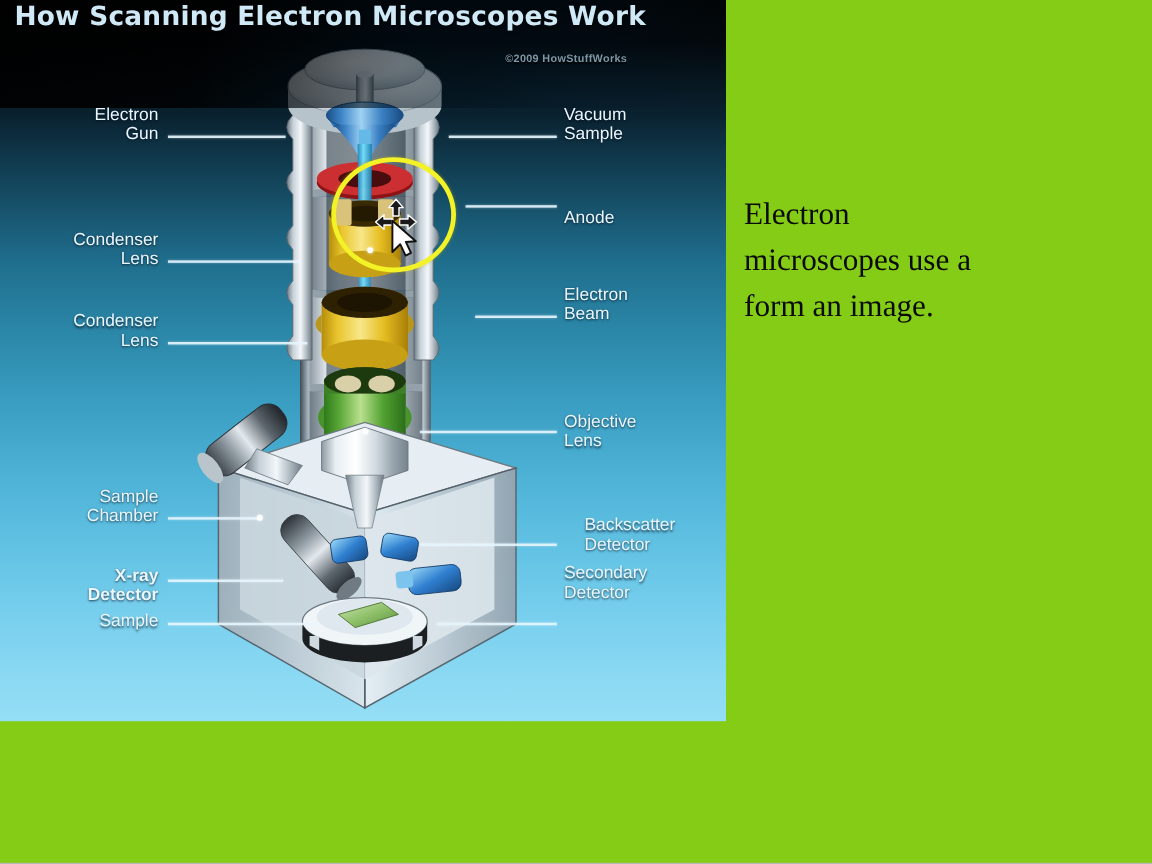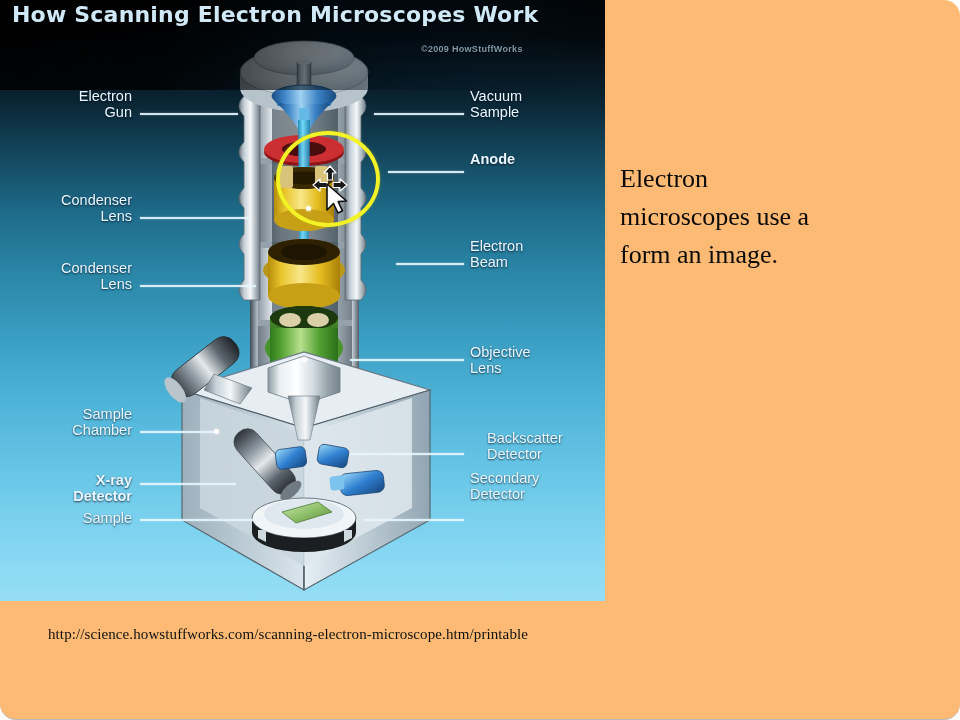--- a/index.html
+++ b/index.html
@@ -7,22 +7,21 @@
     width:960px;height:720px;
     background:#ffffff;
     font-family:"Liberation Sans",sans-serif;
     overflow:hidden;
     position:relative;
   }
   #page{
     position:absolute;inset:0;
     border-bottom:1px solid #b9b9b9;
     box-sizing:border-box;
-    background:#fdba74;
-    border-radius:16px;
+    background:#84cc16;
   }
 
   
   #diagram{
     position:absolute;left:0;top:0;width:605px;height:601px;
     overflow:hidden;
     background:linear-gradient(180deg,
       #010406 0%,
       #03080c 6%,
       #0a2230 16%,
@@ -328,21 +327,21 @@
     <div class="lead" style="left:140px;top:483px;width:96px;"></div>
 
     <div class="lbl left" style="left:14px;top:510px;width:118px;">Sample</div>
     <div class="lead" style="left:140px;top:519px;width:124px;"></div>
 
     <div class="lead" style="left:374px;top:113px;width:90px;"></div>
     <div class="lbl right" style="left:470px;top:88px;width:128px;">Vacuum
 Sample</div>
 
     <div class="lead" style="left:388px;top:171px;width:76px;"></div>
-    <div class="lbl right" style="left:470px;top:151px;width:128px;font-weight:bold;">Anode</div>
+    <div class="lbl right" style="left:470px;top:174px;width:128px;">Anode</div>
 
     <div class="lead" style="left:396px;top:263px;width:68px;"></div>
     <div class="leaddot" style="left:306px;top:206px;"></div>
     <div class="lbl right" style="left:470px;top:238px;width:128px;">Electron
 Beam</div>
 
     <div class="lead" style="left:350px;top:359px;width:114px;"></div>
     <div class="leaddot" style="left:302px;top:357px;"></div>
     <div class="lbl right" style="left:470px;top:344px;width:128px;">Objective
 Lens</div>
@@ -368,15 +367,14 @@
       <path d="M15 19 L15 45 L21.5 38.5 L26 48 L30.5 45.8 L26.2 36.6 L34.5 36 Z" fill="#ffffff" stroke="#111111" stroke-width="1.6" stroke-linejoin="round"></path>
     </svg>
   </div>
 
   <div id="sidetext">
     <div>Electron</div>
     <div>microscopes use a</div>
     <div>form an image.</div>
   </div>
 
-  <div id="urlcap">http://science.howstuffworks.com/scanning-electron-microscope.htm/printable</div>
 
 </div>
 
 </body></html>

